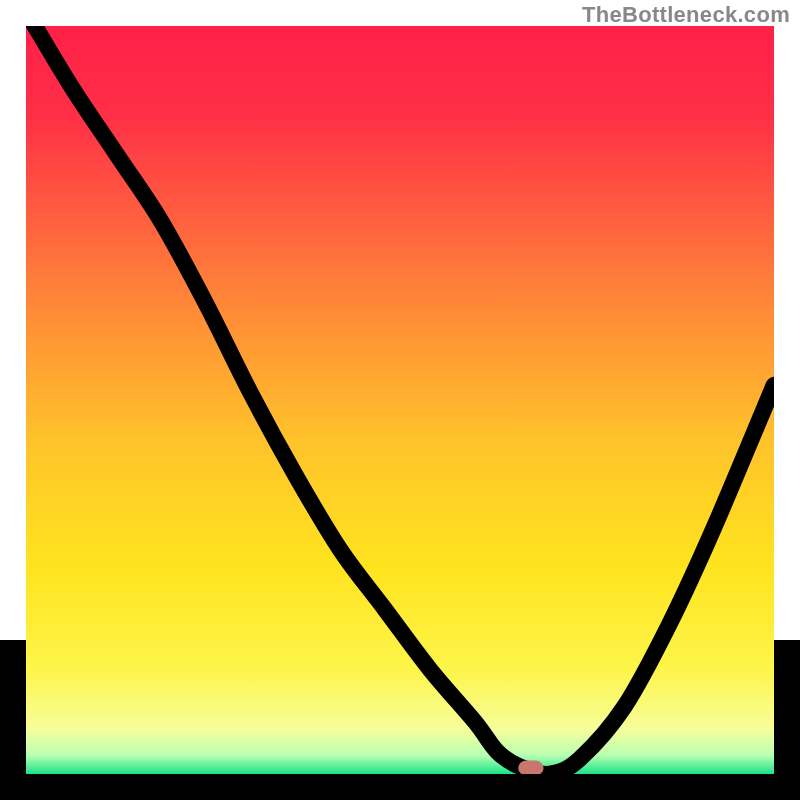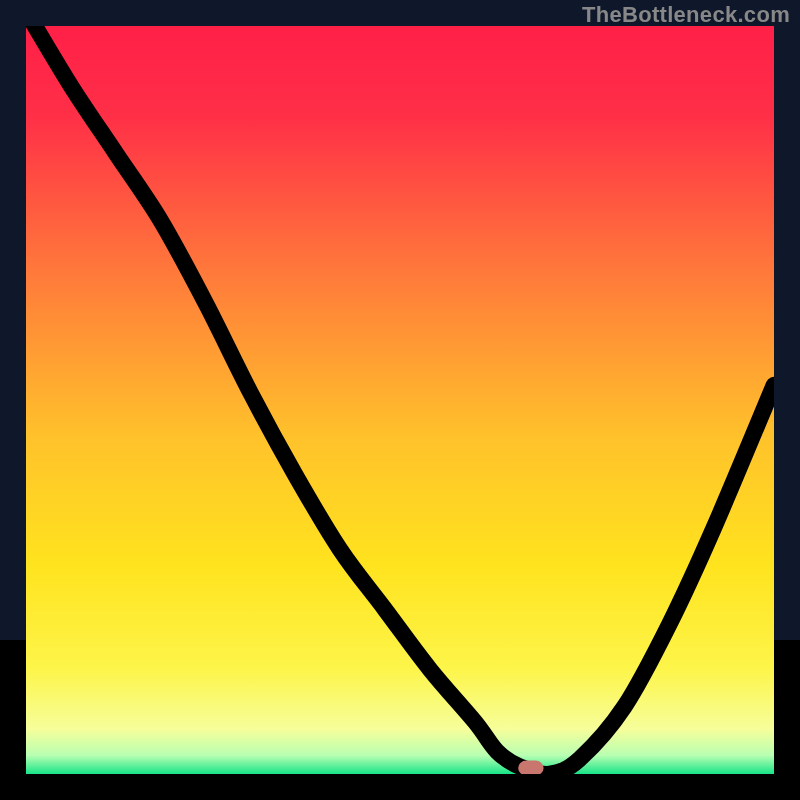--- a/index.html
+++ b/index.html
@@ -7,21 +7,21 @@
     padding: 0;
     width: 800px;
     height: 800px;
     background: #000;
     overflow: hidden;
   }
   .frame {
     position: relative;
     width: 800px;
     height: 640px;
-    background: #0f172a;
+    background: #ffffff;
   }
   .watermark {
     position: absolute;
     top: 2px;
     right: 10px;
     font-family: Arial, Helvetica, sans-serif;
     font-size: 22px;
     font-weight: 600;
     color: #888;
     letter-spacing: 0.3px;

